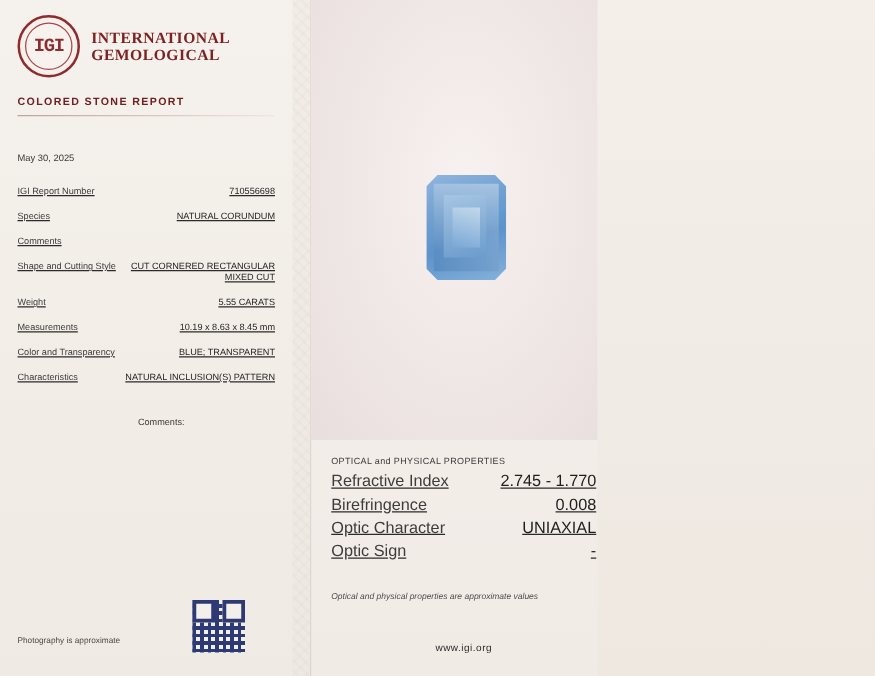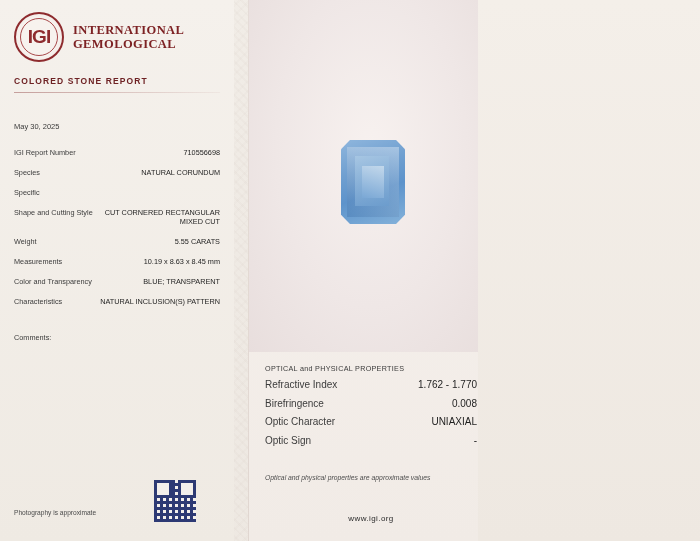--- a/index.html
+++ b/index.html
@@ -56,22 +56,22 @@
   }
   .logo::after{
     content:"";
     position:absolute;inset:4px;
     border-radius:50%;
     border:1px solid #a8484a;
   }
   .logo .mono{
     position:absolute;inset:0;
     display:flex;align-items:center;justify-content:center;
-    font-family:Liberation Sans, sans-serif;
-    font-size:19px;letter-spacing:-1px;color:#8e2b2e;font-weight:bold;
+    font-family:Liberation Mono, monospace;
+    font-size:15px;letter-spacing:-1px;color:#8e2b2e;font-weight:bold;
   }
   .brand{
     font-family:"Liberation Serif", serif;
     color:#7d2224;
     font-size:12.5px;
     line-height:14px;
     letter-spacing:.4px;
     font-weight:bold;
   }
   .report-title{
@@ -88,25 +88,26 @@
     position:absolute;left:14px;top:122px;font-size:7.5px;color:#3a3a3a;
   }
   .fields{
     position:absolute;left:14px;top:148px;width:206px;
   }
   .row{
     display:flex;align-items:flex-start;
     margin-bottom:11px;
     font-size:7.3px;
     line-height:9px;
+    text-decoration:underline;
   }
   .row .lbl{color:#3c3c3c;flex:0 0 auto;}
   .row .val{color:#1f1f1f;text-align:right;flex:1 1 auto;padding-left:8px;}
   .comments{
-    position:absolute;left:14px;top:333px;width:206px;font-size:7.3px;line-height:10px;color:#3a3a3a;
+    position:absolute;left:26px;top:333px;width:206px;font-size:7.3px;line-height:10px;color:#3a3a3a;text-align:center;
   }
   .photo-note{
     position:absolute;left:14px;top:509px;font-size:6.6px;color:#4a4a4a;
   }
   .qr{
     position:absolute;left:154px;top:480px;width:42px;height:42px;
     background:
       repeating-linear-gradient(90deg,#1d2b6b 0 3px,transparent 3px 6px),
       repeating-linear-gradient(0deg,#1d2b6b 0 3px,transparent 3px 6px);
     background-color:#f4f0ec;
@@ -135,21 +136,21 @@
   .gem .f3{left:21px;top:26px;width:22px;height:32px;background:linear-gradient(200deg,#cfe0ef,#7aa8d6);opacity:.8;}
   
   .gem{clip-path:polygon(14% 0,86% 0,100% 11%,100% 89%,86% 100%,14% 100%,0 89%,0 11%);}
 
   .optical-title{
     position:absolute;left:16px;top:364px;font-size:7.2px;color:#3a3a3a;letter-spacing:.3px;
   }
   .optical{
     position:absolute;left:16px;top:380px;width:212px;
   }
-  .optical .row{margin-bottom:9.5px;font-size:10px;}
+  .optical .row{margin-bottom:9.5px;font-size:13px;}
   .optical-note{
     position:absolute;left:16px;top:474px;font-size:6.8px;font-style:italic;color:#4d4d4d;
   }
   .igi-url{
     position:absolute;left:0;top:514px;width:244px;text-align:center;
     font-size:8px;color:#2a2a2a;letter-spacing:.4px;
   }
 </style>
 </head>
 <body>
@@ -176,21 +177,21 @@
     <div class="fields">
       <div class="row">
         <span class="lbl">IGI Report Number</span>
         <span class="val">710556698</span>
       </div>
       <div class="row">
         <span class="lbl">Species</span>
         <span class="val">NATURAL CORUNDUM</span>
       </div>
       <div class="row">
-        <span class="lbl">Specific</span>
+        <span class="lbl">Comments</span>
       </div>
       <div class="row">
         <span class="lbl">Shape and Cutting Style</span>
         <span class="val">CUT CORNERED RECTANGULAR MIXED CUT</span>
       </div>
       <div class="row">
         <span class="lbl">Weight</span>
         <span class="val">5.55 CARATS</span>
       </div>
       <div class="row">
@@ -222,21 +223,21 @@
         <span class="facet f2"></span>
         <span class="facet f3"></span>
       </div>
     </div>
 
     <div class="optical-title">OPTICAL and PHYSICAL PROPERTIES</div>
 
     <div class="optical">
       <div class="row">
         <span class="lbl">Refractive Index</span>
-        <span class="val">1.762 - 1.770</span>
+        <span class="val">2.745 - 1.770</span>
       </div>
       <div class="row">
         <span class="lbl">Birefringence</span>
         <span class="val">0.008</span>
       </div>
       <div class="row">
         <span class="lbl">Optic Character</span>
         <span class="val">UNIAXIAL</span>
       </div>
       <div class="row">

